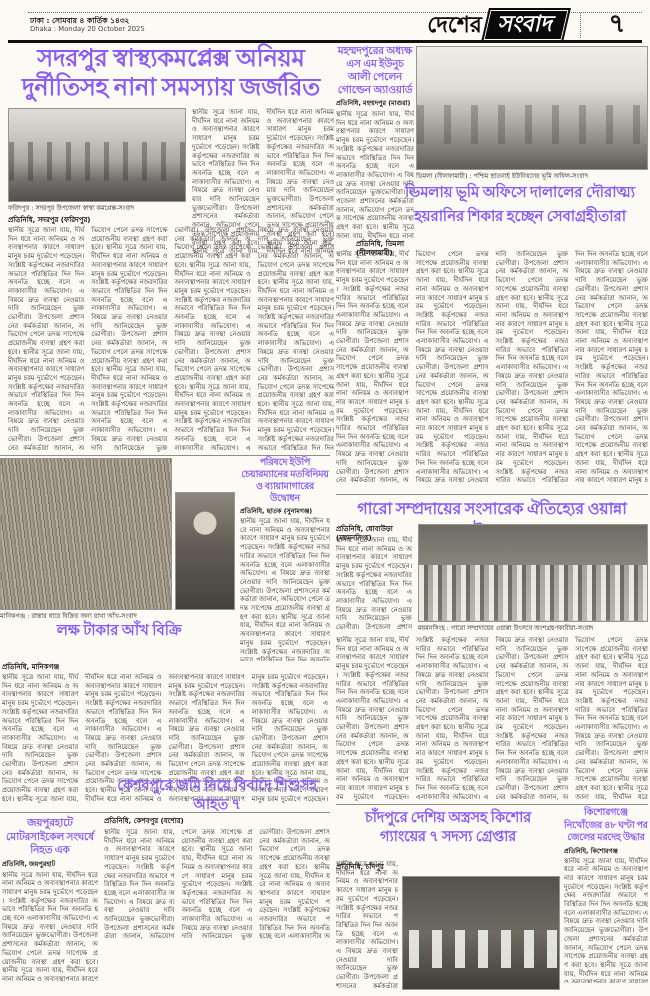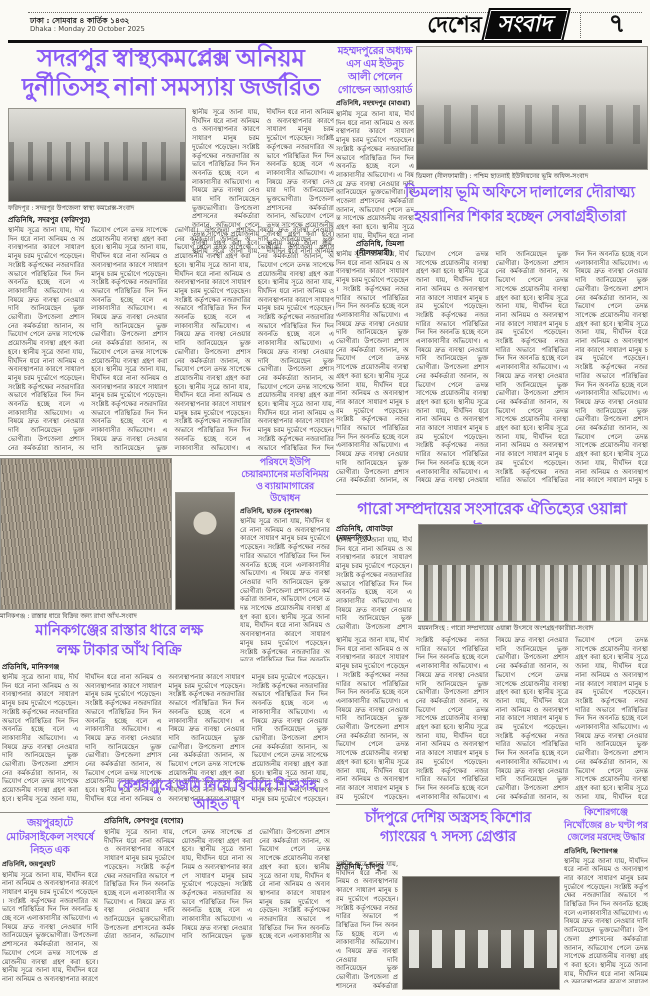--- a/index.html
+++ b/index.html
@@ -124,21 +124,20 @@
     <div class="hl" style="font-size:9.5px;line-height:12px">পরিষদে ইউপি চেয়ারম্যানের মতবিনিময় ও ব্যায়ামাগারের উদ্বোধন</div>
     <div class="byline" style="margin-top:2px;font-size:6.3px">প্রতিনিধি, ছাতক (সুনামগঞ্জ)</div>
     <div class="greek" style="margin-top:2px;height:144px">স্থানীয় সূত্রে জানা যায়, দীর্ঘদিন ধরে নানা অনিয়ম ও অব্যবস্থাপনার কারণে সাধারণ মানুষ চরম দুর্ভোগে পড়েছেন। সংশ্লিষ্ট কর্তৃপক্ষের নজরদারির অভাবে পরিস্থিতির দিন দিন অবনতি হচ্ছে বলে এলাকাবাসীর অভিযোগ। এ বিষয়ে দ্রুত ব্যবস্থা নেওয়ার দাবি জানিয়েছেন ভুক্তভোগীরা। উপজেলা প্রশাসনের কর্মকর্তারা জানান, অভিযোগ পেলে তদন্ত সাপেক্ষে প্রয়োজনীয় ব্যবস্থা গ্রহণ করা হবে। স্থানীয় সূত্রে জানা যায়, দীর্ঘদিন ধরে নানা অনিয়ম ও অব্যবস্থাপনার কারণে সাধারণ মানুষ চরম দুর্ভোগে পড়েছেন। সংশ্লিষ্ট কর্তৃপক্ষের নজরদারির অভাবে পরিস্থিতির দিন দিন অবনতি হচ্ছে বলে এলাকাবাসীর অভিযোগ। এ বিষয়ে দ্রুত ব্যবস্থা নেওয়ার দাবি জানিয়েছেন ভুক্তভোগীরা। উপজেলা প্রশাসনের কর্মকর্তারা জানান, অভিযোগ পেলে তদন্ত সাপেক্ষে প্রয়োজনীয় ব্যবস্থা গ্রহণ করা হবে। স্থানীয় সূত্রে জানা যায়, দীর্ঘদিন ধরে নানা অনিয়ম ও অব্যবস্থাপনার কারণে সাধারণ মানুষ চরম দুর্ভোগে পড়েছেন। সংশ্লিষ্ট কর্তৃপক্ষের নজরদারির অভাবে পরিস্থিতির দিন দিন অবনতি হচ্ছে বলে এলাকাবাসীর অভিযোগ। এ বিষয়ে দ্রুত ব্যবস্থা নেওয়ার দাবি জানিয়েছেন ভুক্তভোগীরা। উপজেলা প্রশাসনের কর্মকর্তারা জানান, অভিযোগ পেলে তদন্ত সাপেক্ষে প্রয়োজনীয় ব্যবস্থা গ্রহণ করা হবে।</div>
   </div>
 
   <div class="abs caption" style="left:0;top:612px;width:234px">
     <span>মানিকগঞ্জ : রাস্তার ধারে বিক্রির জন্য রাখা আঁখ</span>
     <span>-সংবাদ</span>
   </div>
   <div class="abs hl" style="left:0;top:621px;width:238px;font-size:15px;line-height:19.5px">
-    <div>মানিকগঞ্জের রাস্তার ধারে লক্ষ</div>
     <div>লক্ষ টাকার আঁখ বিক্রি</div>
   </div>
   <div class="abs byline" style="left:2px;top:663px;width:85px">প্রতিনিধি, মানিকগঞ্জ</div>
   <div class="abs greek c4" style="left:2px;top:673px;width:326px;height:136px">স্থানীয় সূত্রে জানা যায়, দীর্ঘদিন ধরে নানা অনিয়ম ও অব্যবস্থাপনার কারণে সাধারণ মানুষ চরম দুর্ভোগে পড়েছেন। সংশ্লিষ্ট কর্তৃপক্ষের নজরদারির অভাবে পরিস্থিতির দিন দিন অবনতি হচ্ছে বলে এলাকাবাসীর অভিযোগ। এ বিষয়ে দ্রুত ব্যবস্থা নেওয়ার দাবি জানিয়েছেন ভুক্তভোগীরা। উপজেলা প্রশাসনের কর্মকর্তারা জানান, অভিযোগ পেলে তদন্ত সাপেক্ষে প্রয়োজনীয় ব্যবস্থা গ্রহণ করা হবে। স্থানীয় সূত্রে জানা যায়, দীর্ঘদিন ধরে নানা অনিয়ম ও অব্যবস্থাপনার কারণে সাধারণ মানুষ চরম দুর্ভোগে পড়েছেন। সংশ্লিষ্ট কর্তৃপক্ষের নজরদারির অভাবে পরিস্থিতির দিন দিন অবনতি হচ্ছে বলে এলাকাবাসীর অভিযোগ। এ বিষয়ে দ্রুত ব্যবস্থা নেওয়ার দাবি জানিয়েছেন ভুক্তভোগীরা। উপজেলা প্রশাসনের কর্মকর্তারা জানান, অভিযোগ পেলে তদন্ত সাপেক্ষে প্রয়োজনীয় ব্যবস্থা গ্রহণ করা হবে। স্থানীয় সূত্রে জানা যায়, দীর্ঘদিন ধরে নানা অনিয়ম ও অব্যবস্থাপনার কারণে সাধারণ মানুষ চরম দুর্ভোগে পড়েছেন। সংশ্লিষ্ট কর্তৃপক্ষের নজরদারির অভাবে পরিস্থিতির দিন দিন অবনতি হচ্ছে বলে এলাকাবাসীর অভিযোগ। এ বিষয়ে দ্রুত ব্যবস্থা নেওয়ার দাবি জানিয়েছেন ভুক্তভোগীরা। উপজেলা প্রশাসনের কর্মকর্তারা জানান, অভিযোগ পেলে তদন্ত সাপেক্ষে প্রয়োজনীয় ব্যবস্থা গ্রহণ করা হবে। স্থানীয় সূত্রে জানা যায়, দীর্ঘদিন ধরে নানা অনিয়ম ও অব্যবস্থাপনার কারণে সাধারণ মানুষ চরম দুর্ভোগে পড়েছেন। সংশ্লিষ্ট কর্তৃপক্ষের নজরদারির অভাবে পরিস্থিতির দিন দিন অবনতি হচ্ছে বলে এলাকাবাসীর অভিযোগ। এ বিষয়ে দ্রুত ব্যবস্থা নেওয়ার দাবি জানিয়েছেন ভুক্তভোগীরা। উপজেলা প্রশাসনের কর্মকর্তারা জানান, অভিযোগ পেলে তদন্ত সাপেক্ষে প্রয়োজনীয় ব্যবস্থা গ্রহণ করা হবে। স্থানীয় সূত্রে জানা যায়, দীর্ঘদিন ধরে নানা অনিয়ম ও অব্যবস্থাপনার কারণে সাধারণ মানুষ চরম দুর্ভোগে পড়েছেন। সংশ্লিষ্ট কর্তৃপক্ষের নজরদারির অভাবে পরিস্থিতির দিন দিন অবনতি হচ্ছে বলে এলাকাবাসীর অভিযোগ। এ বিষয়ে দ্রুত ব্যবস্থা নেওয়ার দাবি জানিয়েছেন ভুক্তভোগীরা। উপজেলা প্রশাসনের কর্মকর্তারা জানান, অভিযোগ পেলে তদন্ত সাপেক্ষে প্রয়োজনীয় ব্যবস্থা গ্রহণ করা হবে। স্থানীয় সূত্রে জানা যায়, দীর্ঘদিন ধরে নানা অনিয়ম ও অব্যবস্থাপনার কারণে সাধারণ মানুষ চরম দুর্ভোগে পড়েছেন। সংশ্লিষ্ট কর্তৃপক্ষের নজরদারির অভাবে পরিস্থিতির দিন দিন অবনতি হচ্ছে বলে এলাকাবাসীর অভিযোগ। এ বিষয়ে দ্রুত ব্যবস্থা নেওয়ার দাবি জানিয়েছেন ভুক্তভোগীরা। উপজেলা প্রশাসনের কর্মকর্তারা জানান, অভিযোগ পেলে তদন্ত সাপেক্ষে প্রয়োজনীয় ব্যবস্থা গ্রহণ করা হবে। স্থানীয় সূত্রে জানা যায়, দীর্ঘদিন ধরে নানা অনিয়ম ও অব্যবস্থাপনার কারণে সাধারণ মানুষ চরম দুর্ভোগে পড়েছেন। সংশ্লিষ্ট কর্তৃপক্ষের নজরদারির অভাবে পরিস্থিতির দিন দিন অবনতি হচ্ছে বলে এলাকাবাসীর অভিযোগ। এ বিষয়ে দ্রুত ব্যবস্থা নেওয়ার দাবি জানিয়েছেন ভুক্তভোগীরা। উপজেলা প্রশাসনের কর্মকর্তারা জানান, অভিযোগ পেলে তদন্ত সাপেক্ষে প্রয়োজনীয় ব্যবস্থা গ্রহণ করা হবে।</div>
 
   <div class="abs thinrule" style="left:0;top:812px;width:330px"></div>
   <div class="abs thinrule" style="left:336px;top:804px;width:312px"></div>
 
   <div class="abs" style="left:2px;top:816px;width:96px;height:176px">
     <div class="hl" style="font-size:10.5px;line-height:13.5px">জয়পুরহাটে মোটরসাইকেল সংঘর্ষে নিহত এক</div>

